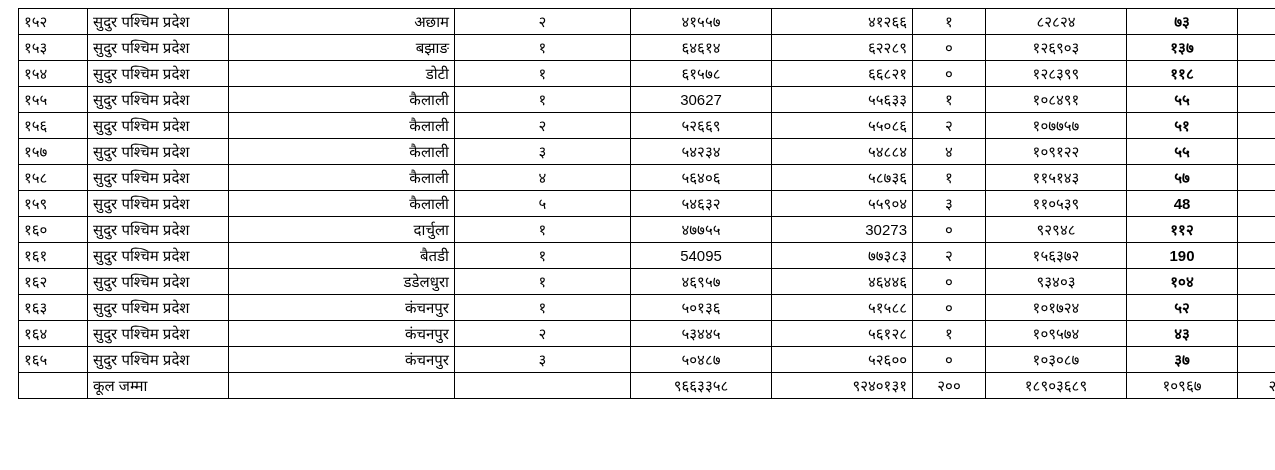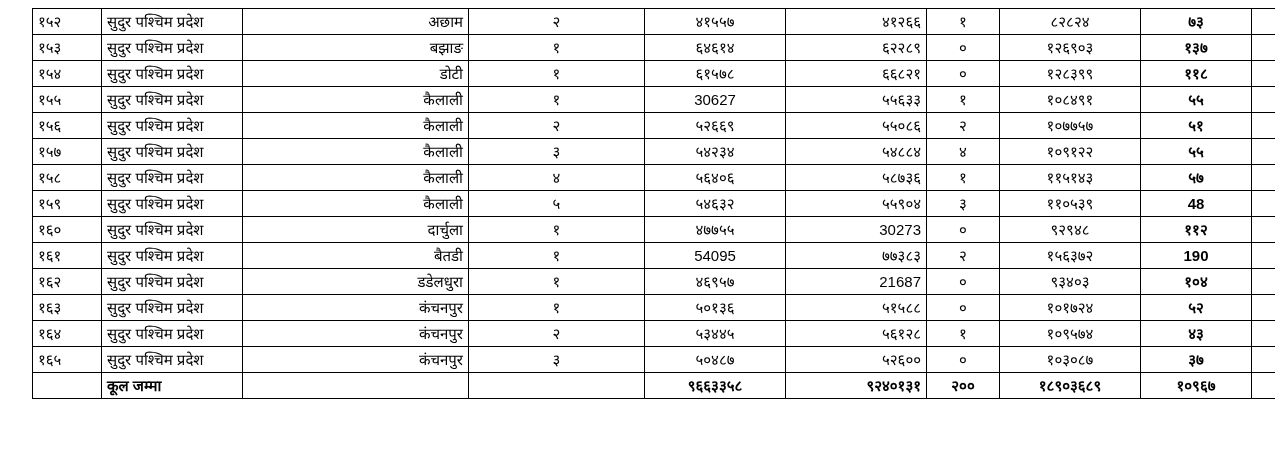--- a/index.html
+++ b/index.html
@@ -9,21 +9,21 @@
   }
   body {
     width: 1275px;
     height: 470px;
     font-family: "Liberation Sans", sans-serif;
     color: #000000;
     overflow: hidden;
   }
   .sheet {
     position: absolute;
-    left: 32px;
+    left: 18px;
     top: 8px;
     width: 1210px;
   }
   table.data-table {
     border-collapse: collapse;
     table-layout: fixed;
     width: 1210px;
     font-size: 15px;
   }
   table.data-table td {
@@ -38,21 +38,21 @@
   .c-prov     { width: 130px; text-align: left; }
   .c-dist     { width: 215px; text-align: right; }
   .c-const    { width: 165px; text-align: center; }
   .c-n1       { width: 130px; text-align: center; }
   .c-n2       { width: 130px; text-align: right; }
   .c-n3       { width: 62px;  text-align: center; }
   .c-n4       { width: 130px; text-align: center; }
   .c-n5       { width: 100px; text-align: center; font-weight: bold; }
   .c-n6       { width: 90px;  text-align: center; }
   tr.total-row td {
-    font-weight: bold;
+    font-weight: normal;
   }
   tr.total-row td.c-sn,
   tr.total-row td.c-dist {
     
   }
 </style>
 </head>
 <body>
 
 <div class="sheet">
@@ -177,21 +177,21 @@
         <td class="c-n4">१५६३७२</td>
         <td class="c-n5">190</td>
         <td class="c-n6">२१४</td>
       </tr>
       <tr>
         <td class="c-sn">१६२</td>
         <td class="c-prov">सुदुर पश्चिम प्रदेश</td>
         <td class="c-dist">डडेलधुरा</td>
         <td class="c-const">१</td>
         <td class="c-n1">४६९५७</td>
-        <td class="c-n2">21687</td>
+        <td class="c-n2">४६४४६</td>
         <td class="c-n3">०</td>
         <td class="c-n4">९३४०३</td>
         <td class="c-n5">१०४</td>
         <td class="c-n6">१४१</td>
       </tr>
       <tr>
         <td class="c-sn">१६३</td>
         <td class="c-prov">सुदुर पश्चिम प्रदेश</td>
         <td class="c-dist">कंचनपुर</td>
         <td class="c-const">१</td>

